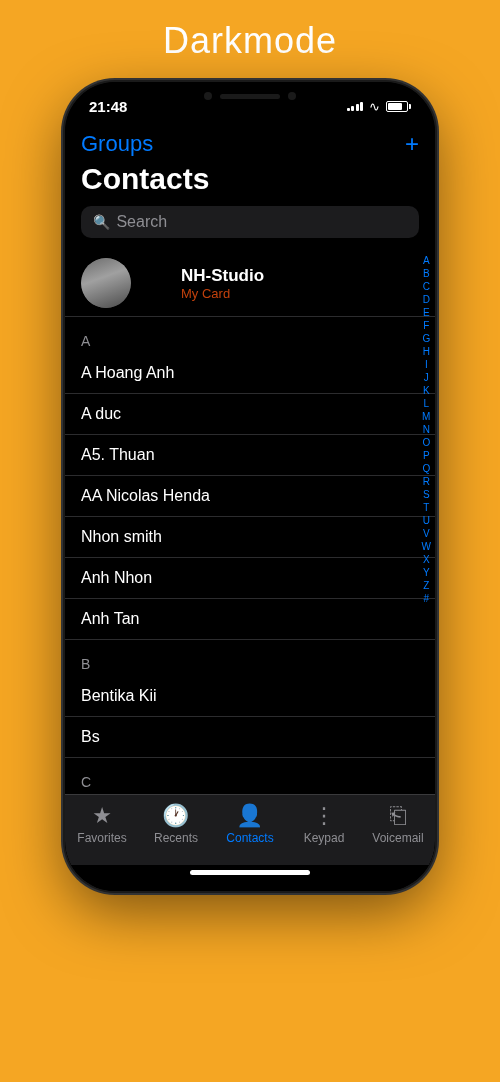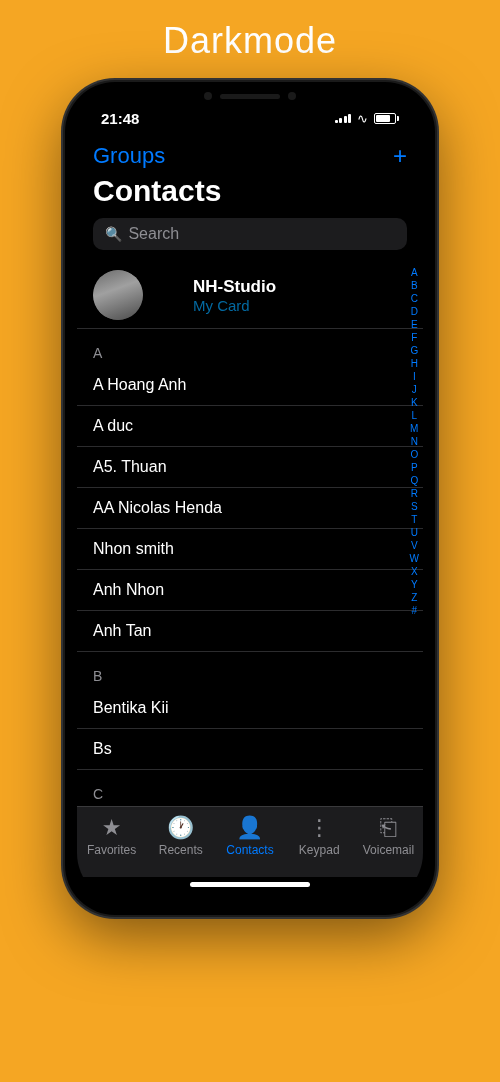--- a/index.html
+++ b/index.html
@@ -21,21 +21,21 @@
       font-weight: 300;
       margin-bottom: 20px;
       letter-spacing: 1px;
     }
 
     .phone-frame {
       width: 370px;
       min-height: 780px;
       background: #000;
       border-radius: 50px;
-      padding: 12px;
+      padding: 0;
       position: relative;
       box-shadow: 0 0 0 2px #1a1a1a, 0 0 0 4px #333, 0 20px 60px rgba(0,0,0,0.5);
       overflow: hidden;
     }
 
     
     .phone-frame::before {
       content: '';
       position: absolute;
       right: -4px;
@@ -265,22 +265,22 @@
       margin-left: 38px;
     }
 
     .my-card-name {
       color: white;
       font-size: 17px;
       font-weight: 600;
     }
 
     .my-card-label {
-      color: #0369a1;
-      font-size: 15px;
+      color: #c2410c;
+      font-size: 13px;
     }
 
     .section-header {
       color: #8E8E93;
       font-size: 14px;
       font-weight: 400;
       padding: 16px 16px 4px 16px;
     }
 
     .contact-item {

